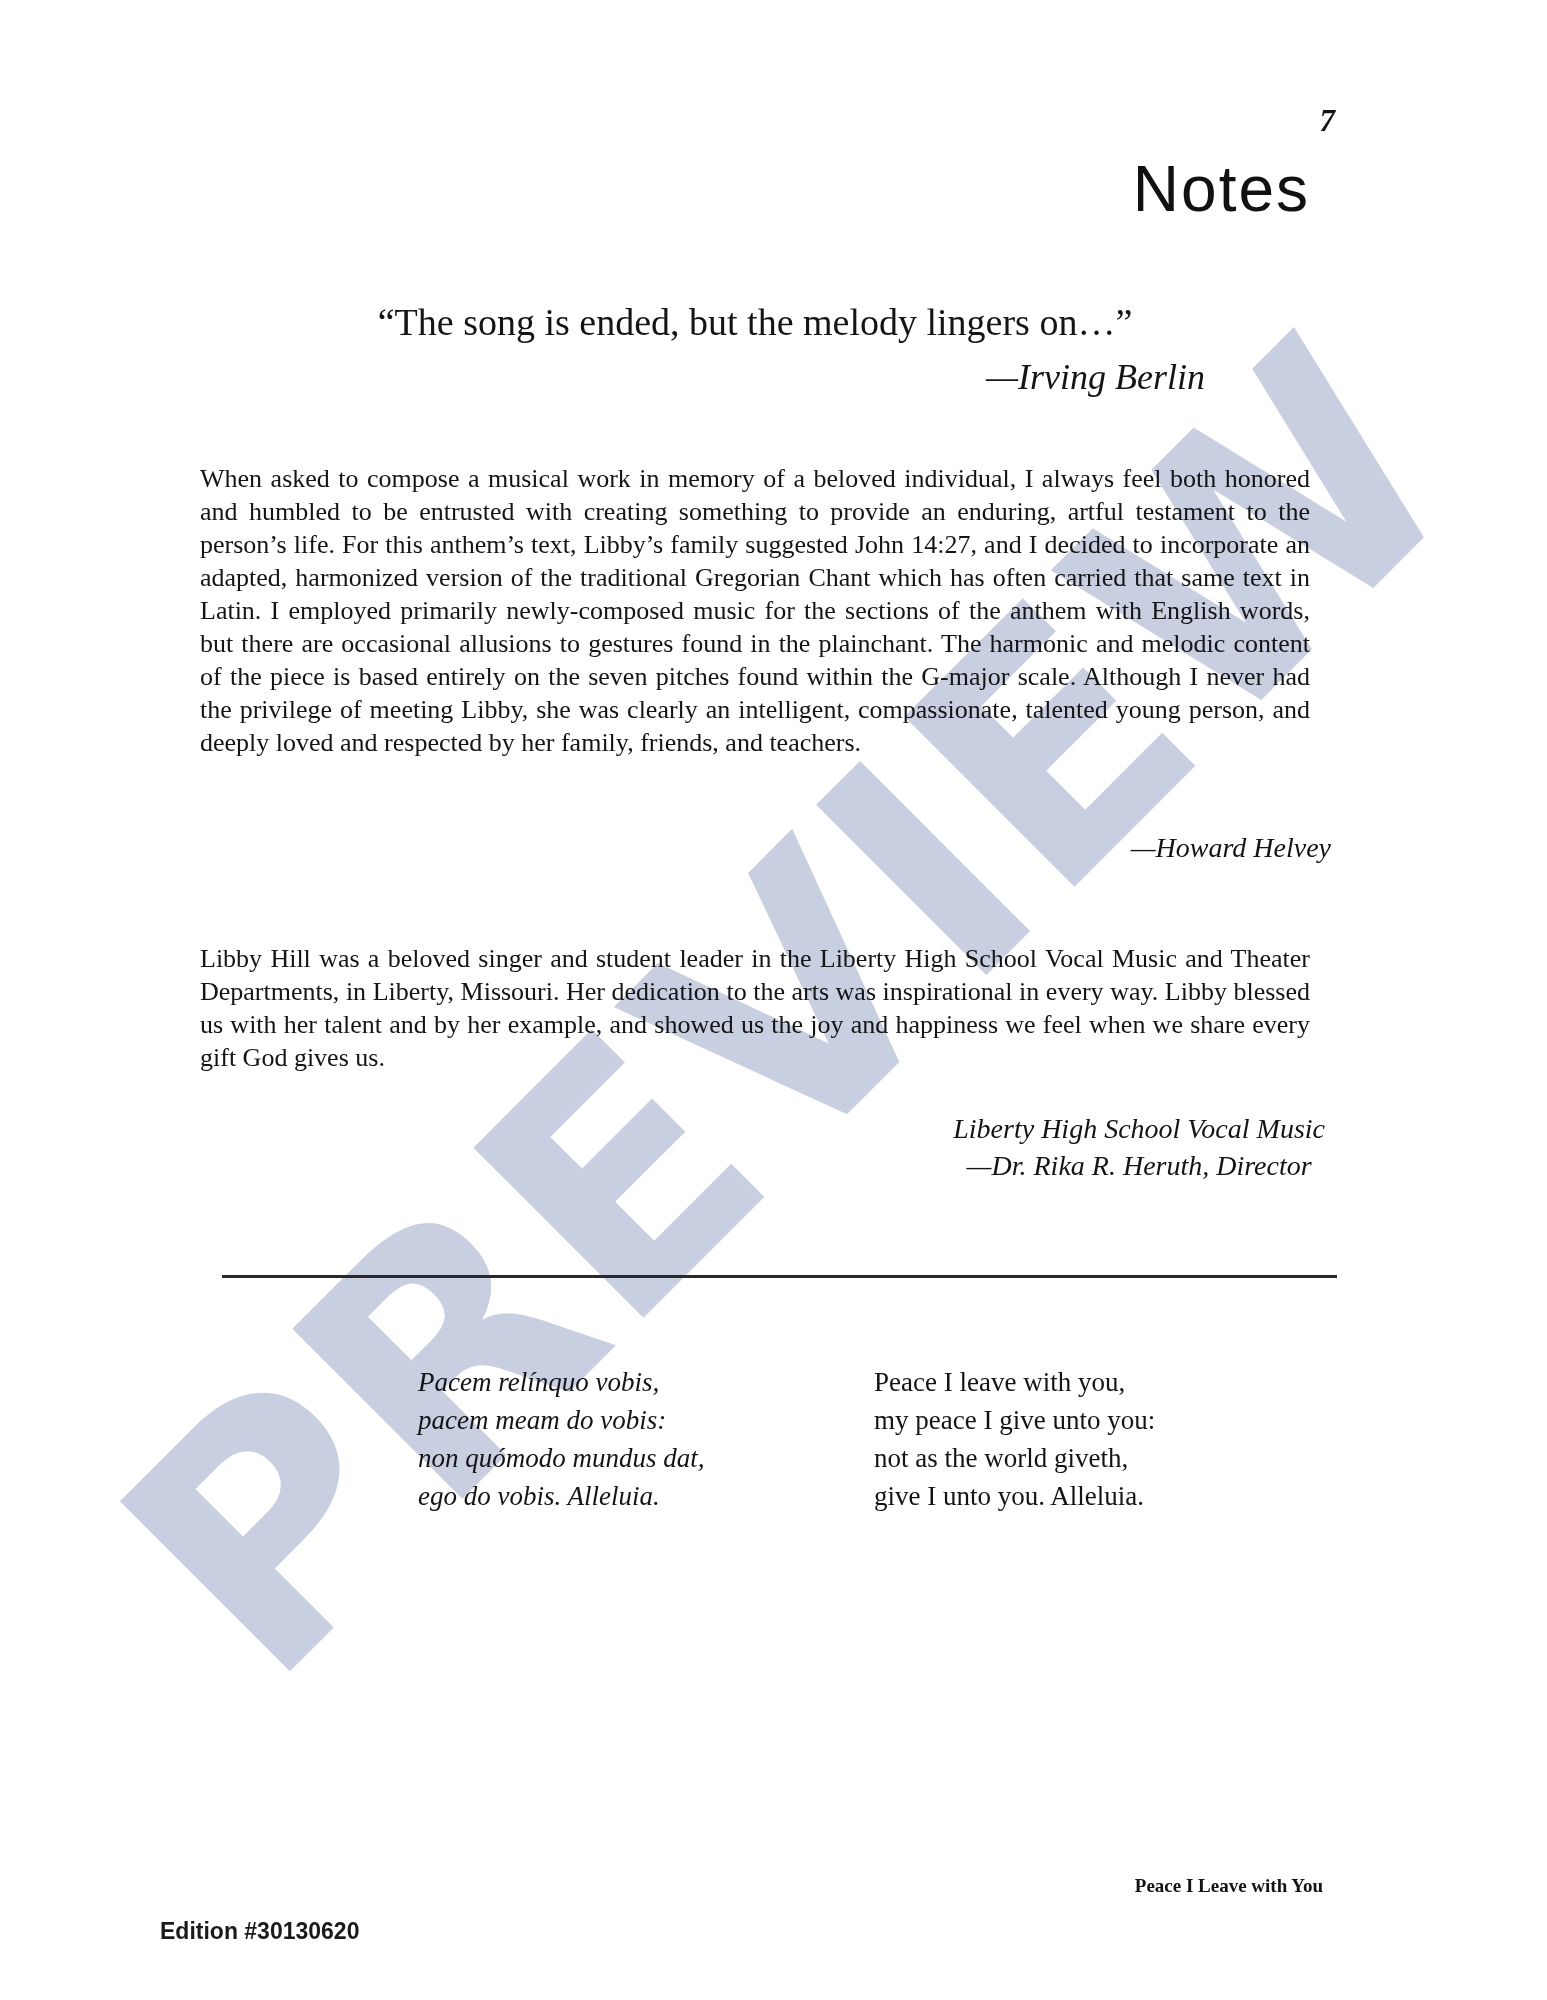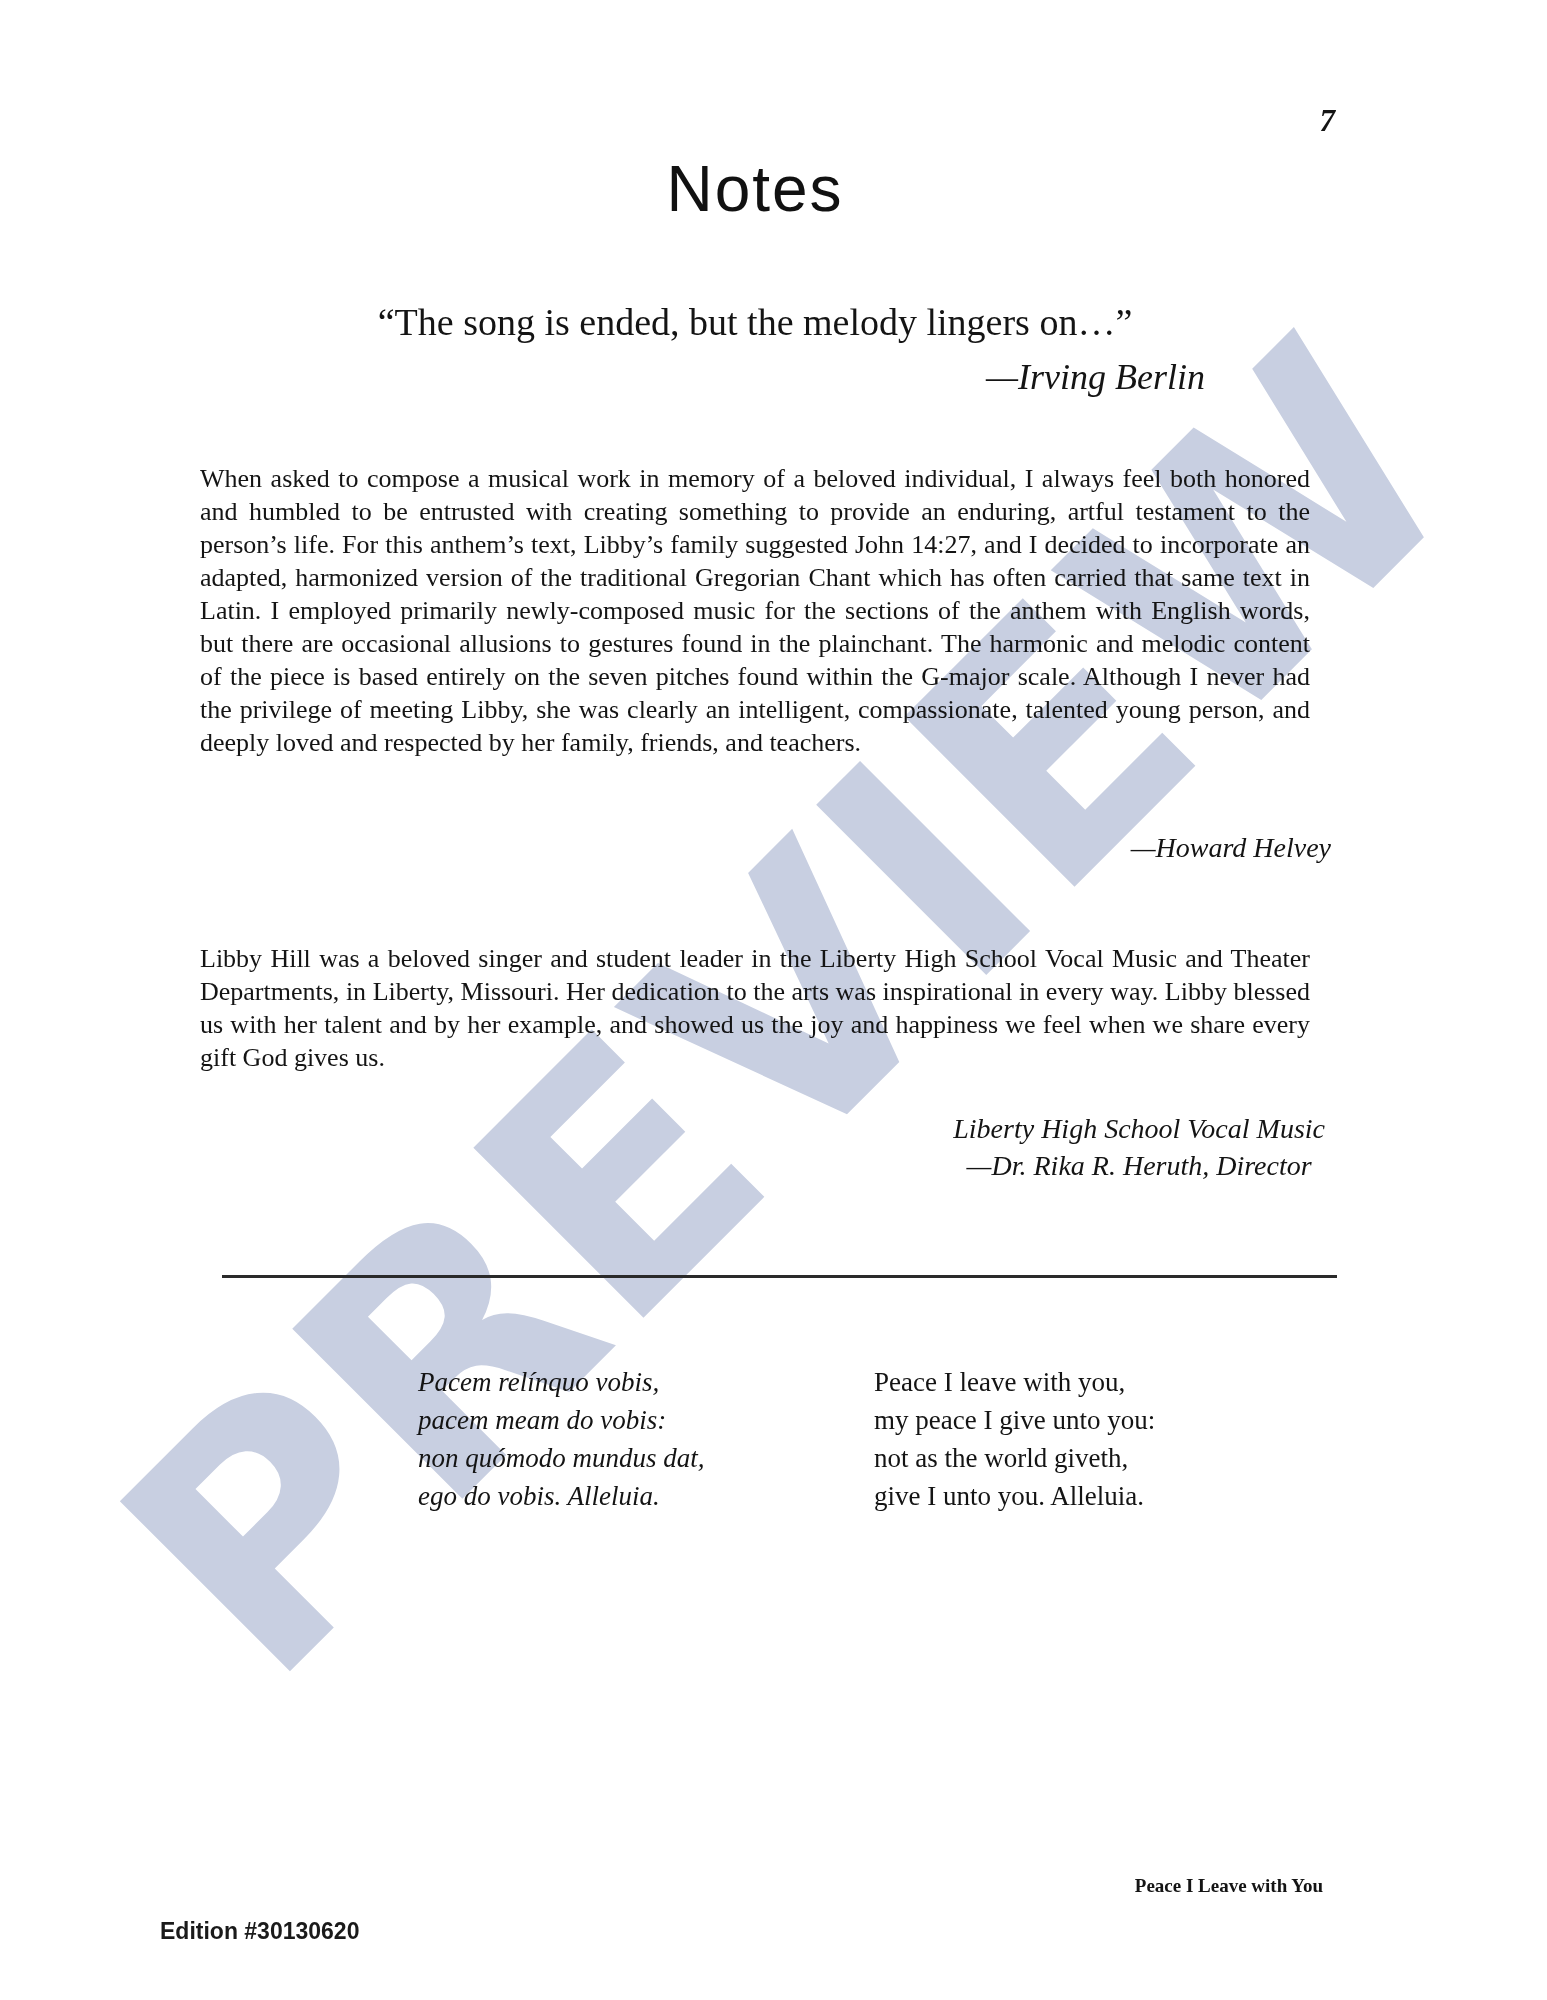--- a/index.html
+++ b/index.html
@@ -39,21 +39,21 @@
     right: 212px;
     font-size: 31px;
     font-style: italic;
     font-weight: bold;
   }
   .title {
     top: 152px;
     left: 200px;
     width: 1110px;
     margin: 0;
-    text-align: center;
+    text-align: right;
     font-family: "Liberation Sans", sans-serif;
     font-weight: 200;
     font-size: 64px;
     letter-spacing: 2px;
     color: #111111;
   }
   .epigraph-quote {
     top: 300px;
     left: 200px;
     width: 1110px;

